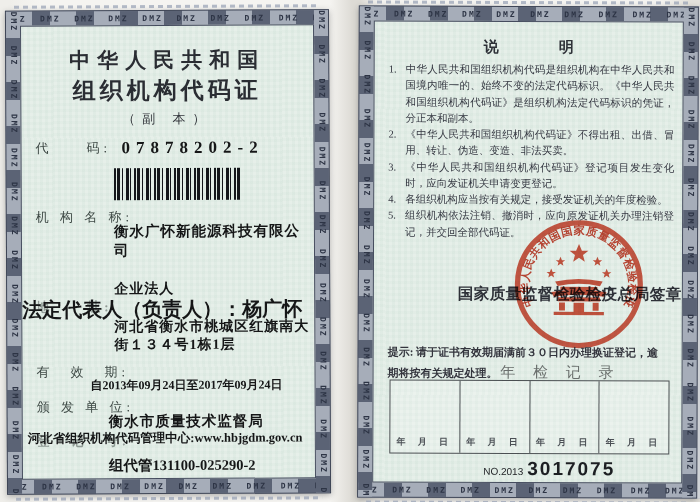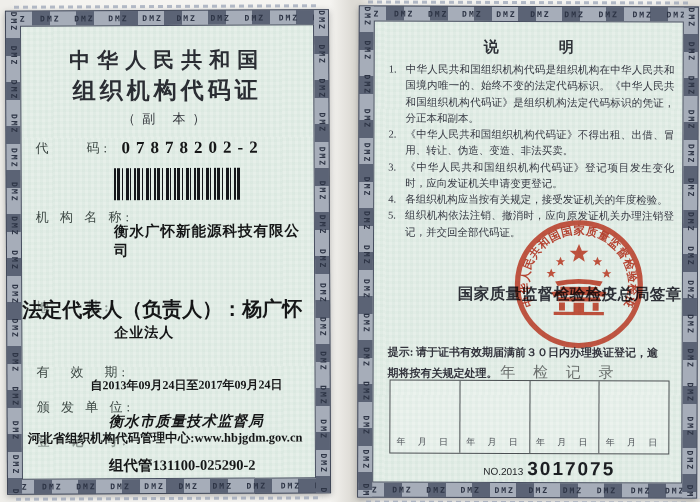--- a/index.html
+++ b/index.html
@@ -58,21 +58,21 @@
   .notes-title{top:16px;font-size:15px;font-weight:bold;color:#2e3138;}
   .notes{top:40px;left:14px;right:8px;font-size:10.5px;line-height:1.55;color:#343741;}
   .note-item{position:relative;padding-left:17px;text-align:justify;}
   .note-num{position:absolute;left:0;top:0;}
   .country{top:250px;left:16px;font-size:15px;font-weight:bold;letter-spacing:4px;line-height:1.7;color:#2e3138;}
   .authority{top:262px;left:84px;width:241px;font-size:15.5px;font-weight:bold;letter-spacing:.5px;color:#2e3138;}
   .seal{top:196px;left:139px;width:132px;height:132px;mix-blend-mode:multiply;opacity:.9;}
   .notice{top:322px;left:14px;width:288px;font-size:11px;font-weight:bold;color:#33343d;line-height:1.5;}
   .annual-title{font-size:15px;font-weight:normal;color:#6a6f6d;letter-spacing:7px;}
   .annual-table{top:358px;left:16px;width:278px;height:72px;display:flex;border:1px solid #4a4f52;background:rgba(255,255,255,.2);}
-  .annual-cell{flex:1;border-right:1px solid #4a4f52;display:flex;align-items:flex-end;justify-content:center;}
+  .annual-cell{flex:1;border-right:1px solid #4a4f52;display:flex;align-items:flex-end;justify-content:center;font-weight:bold;}
   .annual-cell:last-child{border-right:none;}
   .annual-cell span{font-size:9px;color:#4b4f55;letter-spacing:5px;padding-bottom:4px;}
   .serial{top:436px;left:110px;color:#1c1e22;}
   .serial .pfx{font-size:10px;font-family:"Liberation Sans",sans-serif;}
   .serial .num{font-size:19px;font-weight:bold;letter-spacing:2px;font-family:"Liberation Sans",sans-serif;}
 </style>
 </head>
 <body>
 
 <div class="scan">
@@ -90,30 +90,32 @@
       <div class="abs ctr title2">组织机构代码证</div>
       <div class="abs ctr subtitle">（副 本）</div>
 
       <div class="abs label" style="top:113px;left:14px;">代　　码:</div>
       <div class="abs value" style="top:112px;left:100px;font-size:17px;letter-spacing:6px;">07878202-2</div>
       <div class="abs barcode" style="top:142px;left:92px;width:128px;height:32px;"></div>
 
       <div class="abs label" style="top:182px;left:14px;">机 构 名 称:</div>
       <div class="abs value" style="top:196px;left:92px;font-size:14.5px;letter-spacing:1px;">衡水广怀新能源科技有限公司</div>
 
-      <div class="abs value" style="top:254px;left:92px;font-size:14px;letter-spacing:1px;margin-top:44px;">企业法人</div>
+      <div class="abs value" style="top:254px;left:92px;font-size:14px;letter-spacing:1px;">企业法人</div>
 
       <div class="abs label faint" style="top:272px;left:14px;">地　　址:</div>
       <div class="abs value" style="top:270px;left:0;font-size:20px;">法定代表人（负责人）：杨广怀</div>
+      <div class="abs value" style="top:292px;left:92px;font-size:14px;letter-spacing:1px;">河北省衡水市桃城区红旗南大</div>
+      <div class="abs value" style="top:310px;left:92px;font-size:14px;letter-spacing:1px;">街１３４号1栋1层</div>
 
       <div class="abs label" style="top:337px;left:14px;">有　效　期:</div>
       <div class="abs value" style="top:351px;left:68px;font-size:12px;">自2013年09月24日至2017年09月24日</div>
 
       <div class="abs label" style="top:372px;left:14px;text-align:right;">颁 发 单 位:</div>
-      <div class="abs value" style="top:386px;left:86px;font-size:14.5px;letter-spacing:1px;font-style:italic;">衡水市质量技术监督局</div>
+      <div class="abs value" style="top:386px;left:86px;font-size:14.5px;letter-spacing:1px;">衡水市质量技术监督局</div>
 
       <div class="abs label faint" style="top:406px;left:14px;">登　记　号:</div>
       <div class="abs value" style="top:404px;left:5px;font-size:12.5px;">河北省组织机构代码管理中心:www.hbjgdm.gov.cn</div>
       <div class="abs value" style="top:422px;left:86px;font-size:14.5px;margin-top:8px;">组代管131100-025290-2</div>
     </div>
   </div>
 
   <div class="page page-right">
     <div class="microprint mp-top"></div>
     <div class="microprint mp-bottom"></div>

